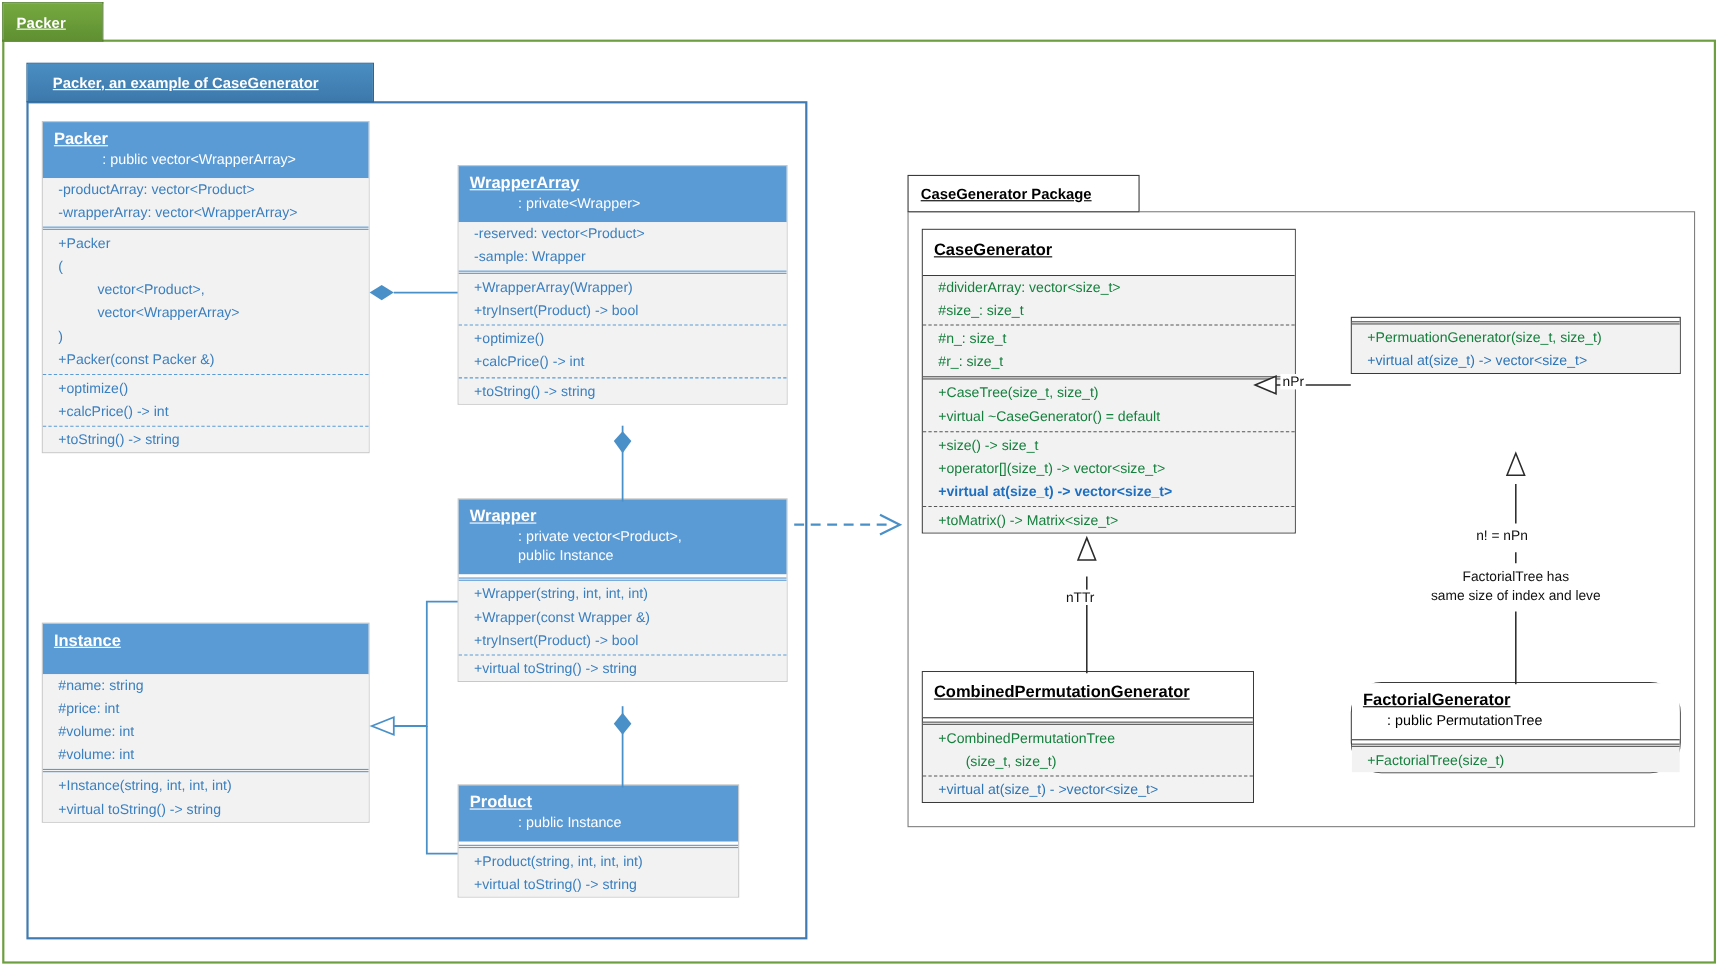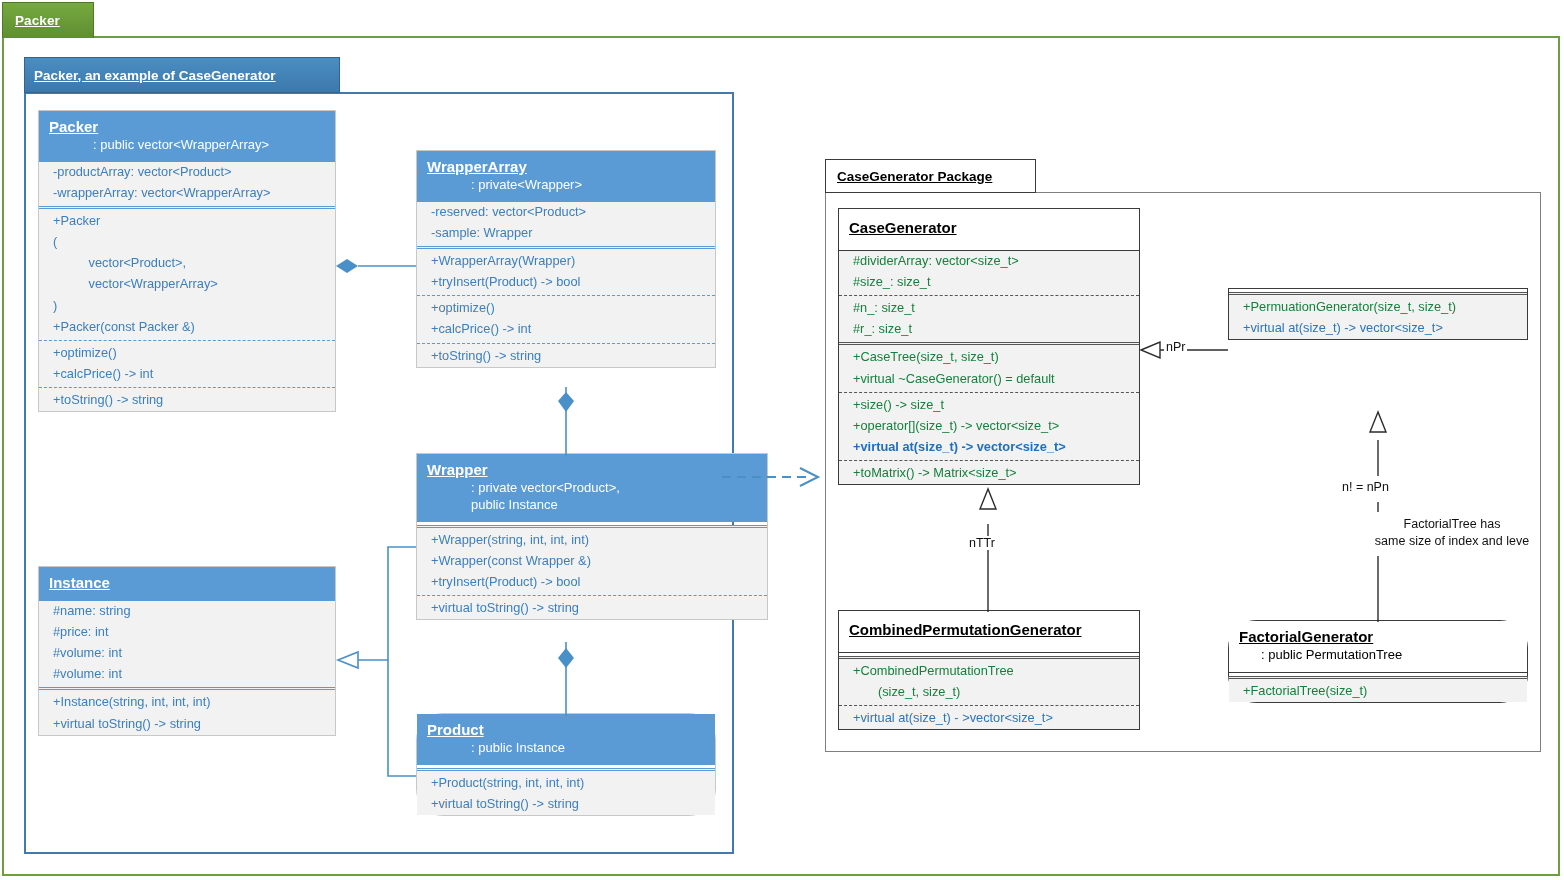--- a/index.html
+++ b/index.html
@@ -57,20 +57,21 @@
     width: 316px; height: 36px;
     background: linear-gradient(to bottom, #4a8ec2 0%, #3d78ab 100%);
     border: 1px solid #2f6591;
     display: flex; align-items: center;
     padding-left: 9px;
     z-index: 5;
   }
   #packer-pkg-tab span {
     color: #ffffff; font-size: 13.5px; font-weight: bold;
     text-decoration: underline;
+    margin-left: 14px;
   }
 
   
   #cg-pkg-body {
     position: absolute;
     left: 825px; top: 192px;
     width: 716px; height: 560px;
     border: 1.5px solid #7f7f7f;
     background: #ffffff;
   }
@@ -196,21 +197,21 @@
     <line x1="1378" y1="440" x2="1378" y2="476" stroke="#2b2b2b" stroke-width="1.4"></line>
     <line x1="1378" y1="502" x2="1378" y2="512" stroke="#2b2b2b" stroke-width="1.4"></line>
     <line x1="1378" y1="556" x2="1378" y2="622" stroke="#2b2b2b" stroke-width="1.4"></line>
     <polygon points="1378,412 1370,432 1386,432" fill="#ffffff" stroke="#2b2b2b" stroke-width="1.4"></polygon>
   </svg>
 
   <div class="edge-label" style="left:1164px; top:340px;">nPr</div>
   <div class="edge-label" style="left:967px; top:536px;">nTTr</div>
   <div class="edge-label" style="left:1340px; top:480px;">n! = nPn</div>
 
-  <div class="note" style="left:1352px; top:516px; width:200px;">
+  <div class="note" style="left:1278px; top:516px; width:200px;">
     <div>FactorialTree has</div>
     <div>same size of index and leve</div>
   </div>
 
   <div class="uml blue" style="left:38px; top:110px; width:298px;">
     <div class="hdr">
       <div class="cname">Packer</div>
       <div class="cstereo">: public vector&lt;WrapperArray&gt;</div>
     </div>
     <div class="body">
@@ -243,64 +244,64 @@
       <div class="cmp">+WrapperArray(Wrapper)</div>
       <div class="cmp">+tryInsert(Product) -&gt; bool</div>
       <div class="sep"></div>
       <div class="cmp">+optimize()</div>
       <div class="cmp">+calcPrice() -&gt; int</div>
       <div class="sep"></div>
       <div class="cmp">+toString() -&gt; string</div>
     </div>
   </div>
 
-  <div class="uml blue" style="left:416px; top:453px; width:352px;">
+  <div class="uml blue" style="left:416px; top:453px; width:300px;">
     <div class="hdr">
       <div class="cname">Wrapper</div>
       <div class="cstereo" style="white-space:pre-line;">: private vector&lt;Product&gt;,
   public Instance</div>
     </div>
     <div class="body">
       <div class="sep thick" style="margin-top:3px;"></div>
       <div class="cmp">+Wrapper(string, int, int, int)</div>
       <div class="cmp">+Wrapper(const Wrapper &amp;)</div>
       <div class="cmp">+tryInsert(Product) -&gt; bool</div>
       <div class="sep"></div>
       <div class="cmp">+virtual toString() -&gt; string</div>
     </div>
   </div>
 
   <div class="uml blue" style="left:38px; top:566px; width:298px;">
-    <div class="hdr" style="padding-bottom:8px;">
+    <div class="hdr" style="padding-bottom:20px;">
       <div class="cname">Instance</div>
     </div>
     <div class="body">
       <div class="cmp">#name: string</div>
       <div class="cmp">#price: int</div>
       <div class="cmp">#volume: int</div>
       <div class="cmp">#volume: int</div>
       <div class="sep thick"></div>
       <div class="cmp">+Instance(string, int, int, int)</div>
       <div class="cmp">+virtual toString() -&gt; string</div>
     </div>
   </div>
 
-  <div class="uml blue" style="left:416px; top:713px; width:300px;border-radius:27px;">
+  <div class="uml blue" style="left:416px; top:713px; width:256px;">
     <div class="hdr">
       <div class="cname">Product</div>
       <div class="cstereo">: public Instance</div>
     </div>
     <div class="body">
       <div class="sep thick" style="margin-top:3px;"></div>
       <div class="cmp">+Product(string, int, int, int)</div>
       <div class="cmp">+virtual toString() -&gt; string</div>
     </div>
   </div>
 
-  <div class="uml white" style="left:838px; top:208px; width:302px;">
+  <div class="uml white" style="left:838px; top:208px; width:340px;">
     <div class="hdr" style="padding:10px 10px 12px 10px;">
       <div class="cname">CaseGenerator</div>
     </div>
     <div class="body">
       <div class="cmp">#dividerArray: vector&lt;size_t&gt;</div>
       <div class="cmp">#size_: size_t</div>
       <div class="sep"></div>
       <div class="cmp">#n_: size_t</div>
       <div class="cmp">#r_: size_t</div>
       <div class="sep thick"></div>

